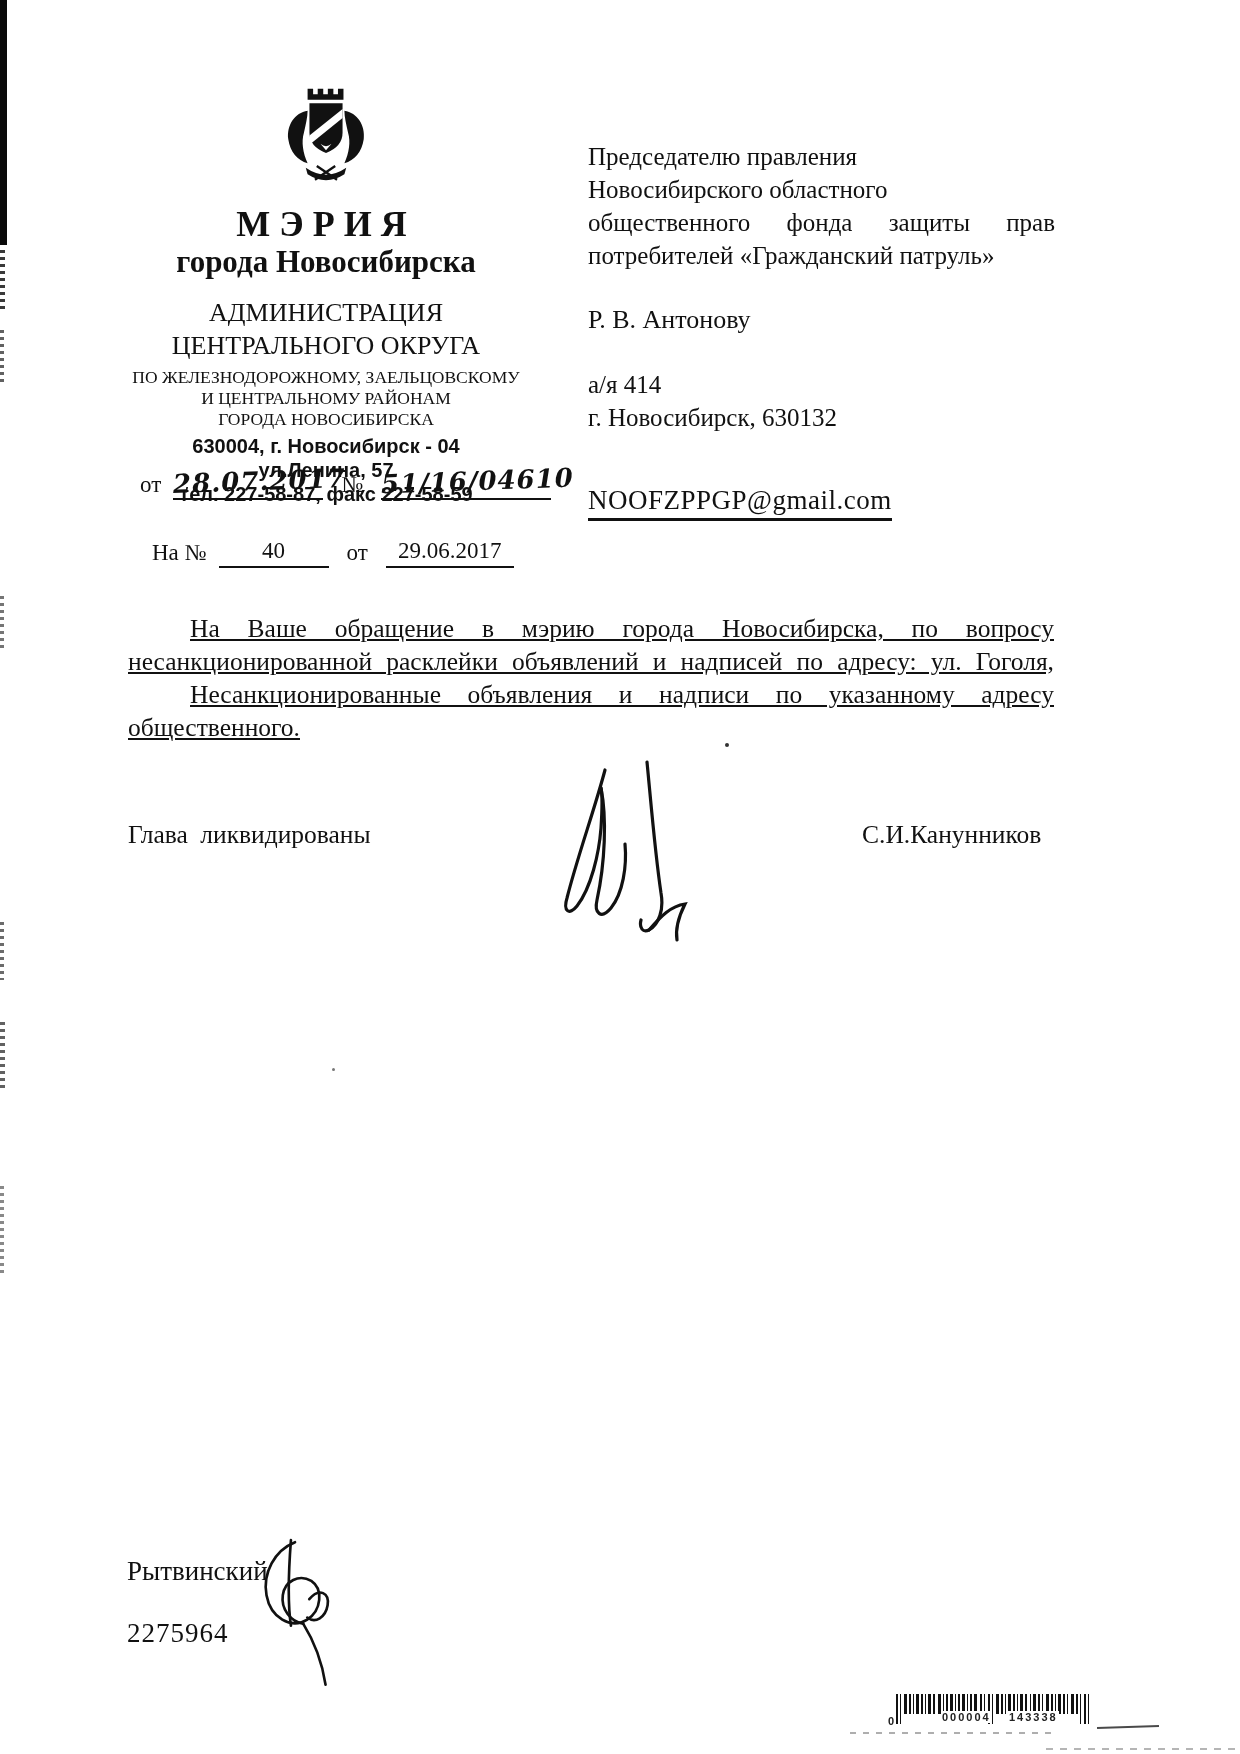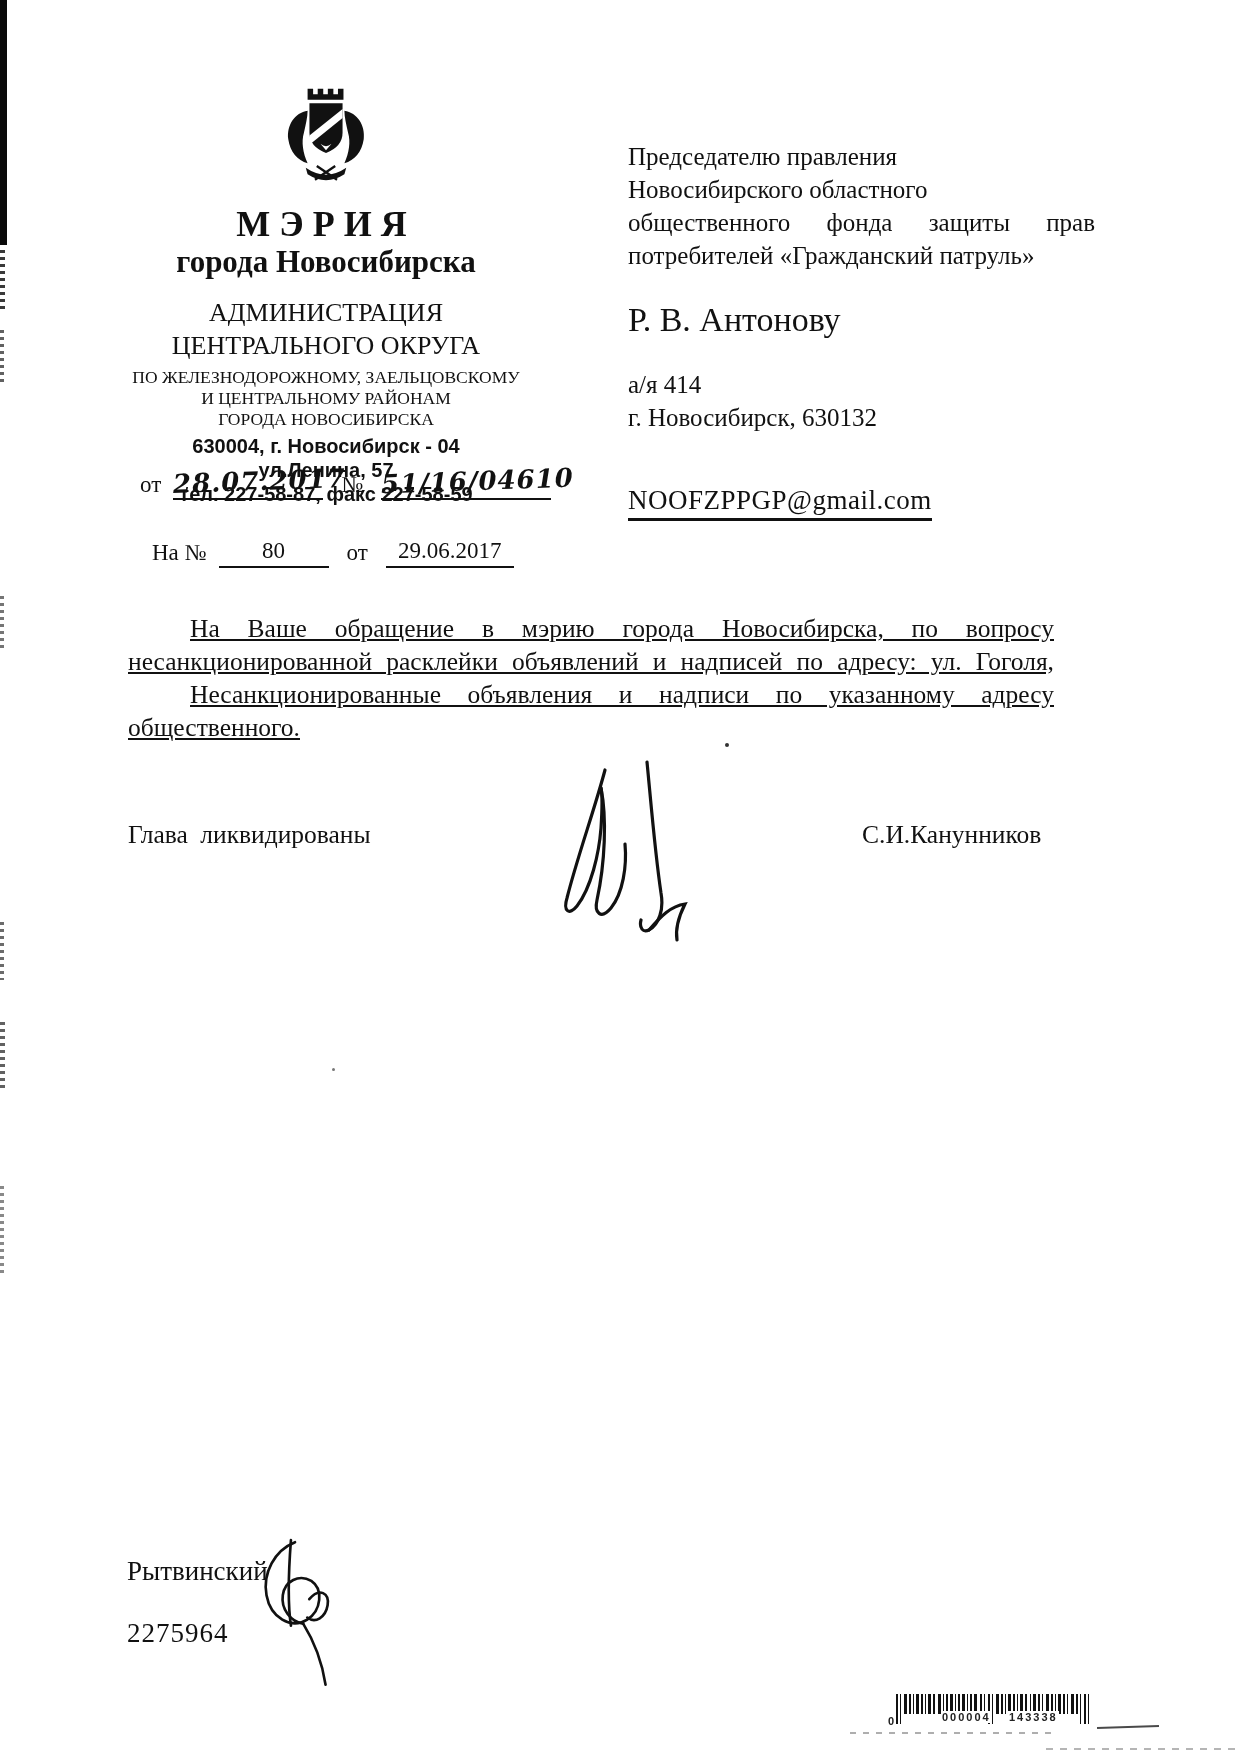--- a/index.html
+++ b/index.html
@@ -26,24 +26,24 @@
   .field{border-bottom:2px solid #111;text-align:center;line-height:30px;}
   .f-date{width:150px;}
   .f-num{width:170px;margin-left:6px;}
   .f-rnum{width:110px;}
   .f-rdate{width:128px;margin-left:6px;}
   .gap{width:18px;}
   .hand{font-family:"DejaVu Serif",serif;font-style:italic;font-weight:bold;
         font-size:26px;display:inline-block;transform:rotate(-2deg);letter-spacing:1px;}
 
   
-  .addressee{position:absolute;left:588px;top:140px;width:467px;font-size:25px;margin-left:40px;}
+  .addressee{position:absolute;left:588px;top:140px;width:467px;font-size:25px;}
   .ln{line-height:33px;}
   .ln-just{text-align:justify;text-align-last:justify;}
-  .recipient{margin-top:31px;line-height:33px;font-size:34px;}
+  .recipient{margin-top:31px;line-height:33px;font-size:26px;}
   .pobox{margin-top:32px;line-height:33px;}
   .city{line-height:33px;}
   .email{margin-top:51px;display:inline-block;font-size:27px;
          border-bottom:3px solid #111;padding-bottom:2px;letter-spacing:0.5px;}
 
   
   .body-text{position:absolute;left:128px;top:612px;width:926px;font-size:25.5px;}
   .bl{line-height:33px;text-align:justify;text-decoration:underline;}
   .bl-just{text-align-last:justify;}
   .bl-indent{text-indent:62px;}
@@ -140,21 +140,21 @@
     </span>
     <span class="gap"></span>
     <span class="rlabel">№</span>
     <span class="field f-num">
       <span class="hand">51/16/04610</span>
     </span>
   </div>
 
   <div class="refrow ref2">
     <span class="rlabel">На №</span>
-    <span class="field f-rnum">80</span>
+    <span class="field f-rnum">40</span>
     <span class="gap"></span>
     <span class="rlabel">от</span>
     <span class="field f-rdate">29.06.2017</span>
   </div>
 
   <div class="addressee">
     <div class="ln">Председателю правления</div>
     <div class="ln">Новосибирского областного</div>
     <div class="ln ln-just">общественного фонда защиты прав</div>
     <div class="ln">потребителей «Гражданский патруль»</div>

